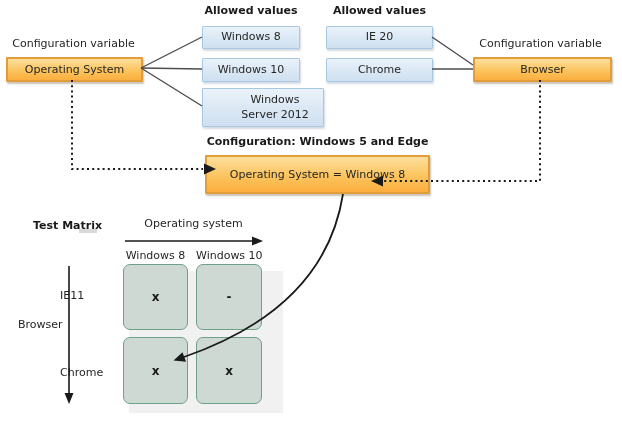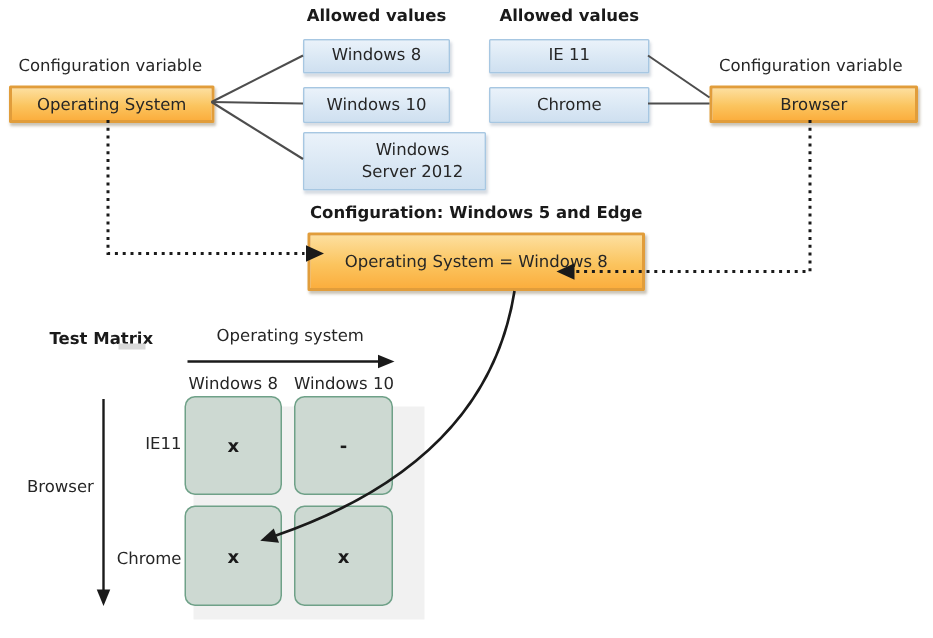--- a/index.html
+++ b/index.html
@@ -2,21 +2,21 @@
 <html><head>
 <meta charset="utf-8">
 <style>
   html,body{margin:0;padding:0;background:#ffffff;}
   body{width:622px;height:425px;font-family:"DejaVu Sans","Liberation Sans",sans-serif;color:#000;}
   #stage{position:relative;width:622px;height:425px;overflow:hidden;background:#fff;}
   .abs{position:absolute;}
   .lbl{font-size:11px;color:#262626;white-space:nowrap;}
   .bold{font-weight:bold;color:#1a1a1a;text-align:center;}
   .center{text-align:center;}
-  .right{text-align:right;}
+  .right{text-align:left;}
 
   .orange-box{
     background:linear-gradient(to bottom,#fddf9e 0%,#fbc45e 55%,#fbae3e 100%);
     border:2px solid #e19d3b;border-radius:1px;
     box-shadow:1px 2px 2px rgba(100,80,40,0.35);
     display:flex;align-items:center;justify-content:center;
     font-size:11px;color:#262626;
   }
   .blue-box{
     background:linear-gradient(to bottom,#eaf2fa 0%,#d9e7f4 60%,#cfe0f0 100%);
@@ -52,21 +52,21 @@
   </div>
   <div class="abs blue-box" style="left:202px;top:58px;width:96px;height:22px;">
     <span>Windows 10</span>
   </div>
   <div class="abs blue-box" style="left:202px;top:88px;width:96px;height:37px;padding-left:24px;">
     <span style="width:80px;">Windows Server 2012</span>
   </div>
 
   <div class="abs lbl bold center" style="left:326px;top:4px;width:107px;">Allowed values</div>
   <div class="abs blue-box" style="left:326px;top:26px;width:105px;height:21px;">
-    <span>IE 11</span>
+    <span>IE 20</span>
   </div>
   <div class="abs blue-box" style="left:326px;top:58px;width:105px;height:22px;">
     <span>Chrome</span>
   </div>
 
   <div class="abs lbl center" style="left:473px;top:37px;width:135px;">Configuration variable</div>
   <div class="abs orange-box" style="left:473px;top:57px;width:135px;height:21px;">
     <span>Browser</span>
   </div>
 

